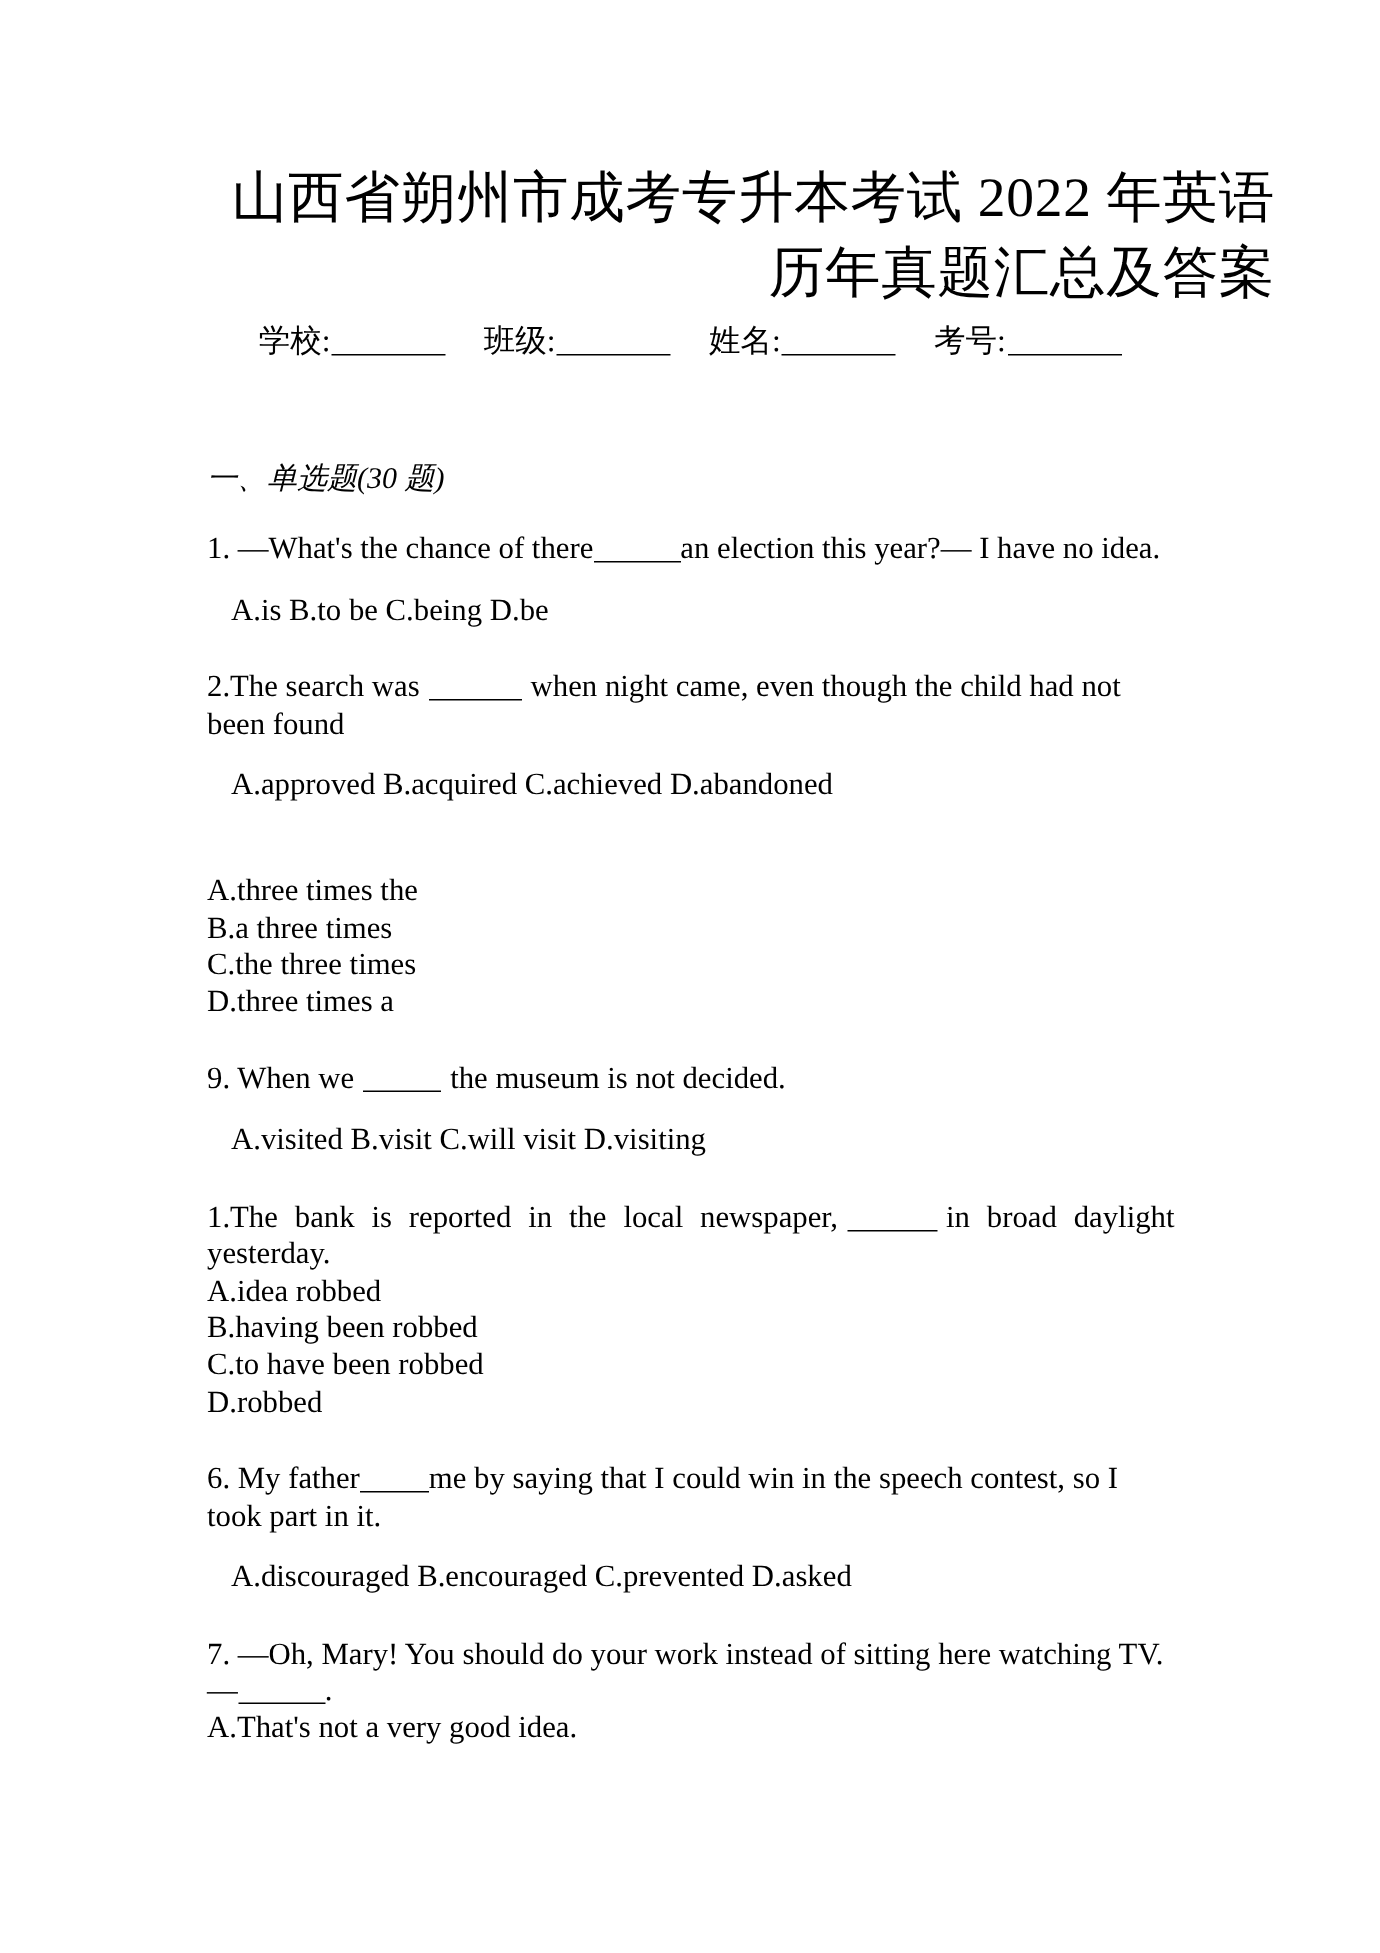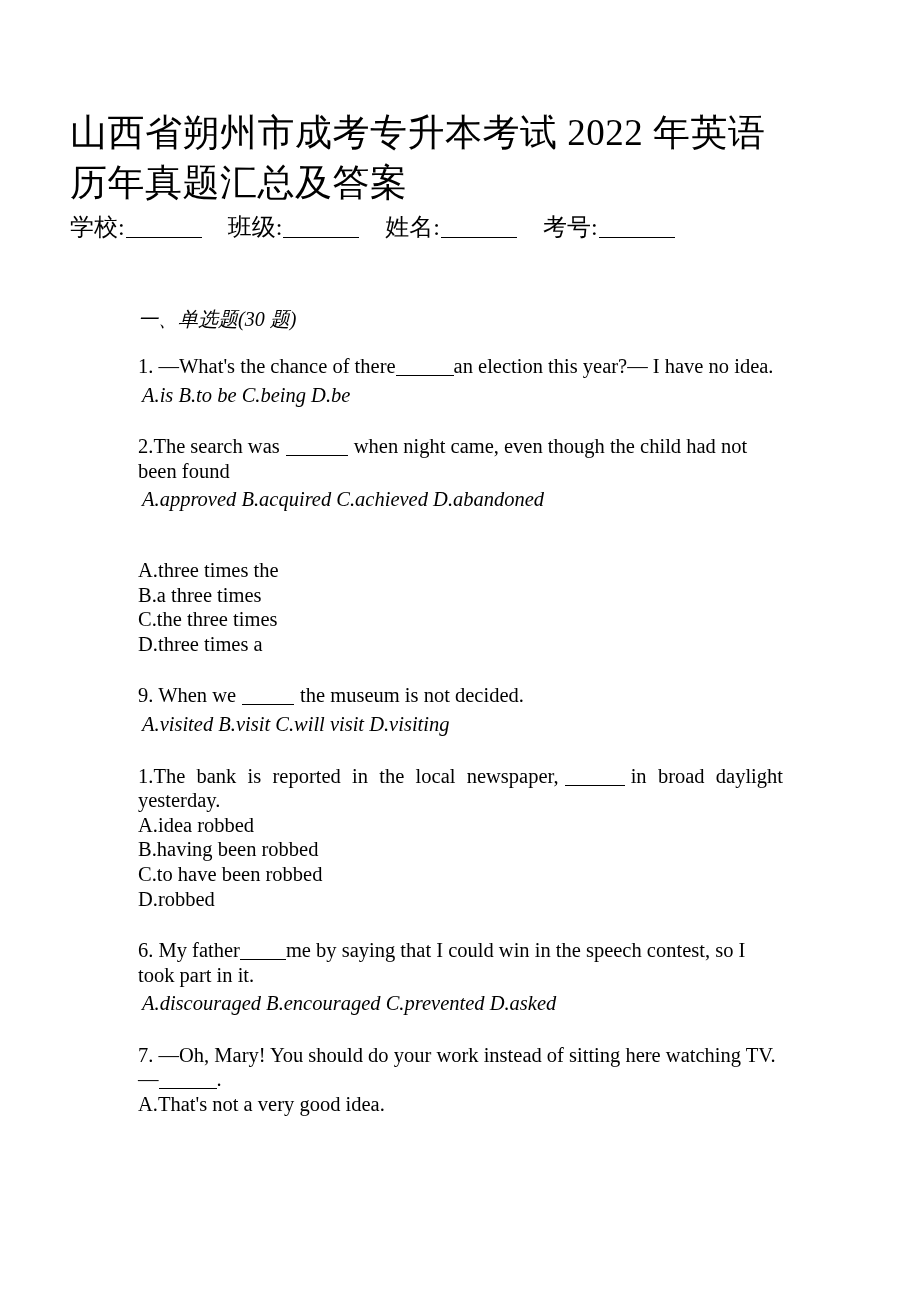--- a/index.html
+++ b/index.html
@@ -23,36 +23,36 @@
     width: 920px;
     height: 1302px;
   }
 
   
   .doc-title {
     position: absolute;
     left: 70px;
     top: 108px;
     width: 780px;
-    text-align: left;
+    text-align: right;
     font-size: 37px;
     line-height: 50px;
     letter-spacing: 0.5px;
     font-weight: 400;
   }
   .doc-title .tline { display: block; white-space: nowrap; }
 
   
   .info-line {
     position: absolute;
     left: 70px;
     top: 212px;
     width: 780px;
-    text-align: left;
-    font-size: 24px;
+    text-align: center;
+    font-size: 21px;
     line-height: 30px;
     white-space: nowrap;
   }
   .info-line .info-item { margin-right: 20px; }
   .info-line .info-item:last-child { margin-right: 0; }
   .info-line .blank {
     display: inline-block;
     width: 76px;
     border-bottom: 1.6px solid #000;
     vertical-align: -3px;
@@ -76,21 +76,21 @@
   }
 
   .question {
     font-size: 20.5px;
     line-height: 24.6px;
     margin: 0 0 27px 0;
   }
   .question.justify .stem { text-align: justify; text-align-last: left; }
 
   .q-stem { margin: 0; }
-  .q-opts-inline { margin: 4px; font-style: italic; }
+  .q-opts-inline { margin: 16px; }
   .q-opt-block { margin: 0; }
 
   .q-gap-before { margin-top: 26px; }
 
   
   .ublank {
     display: inline-block;
     border-bottom: 1.4px solid #000;
     vertical-align: -3px;
     height: 0;

